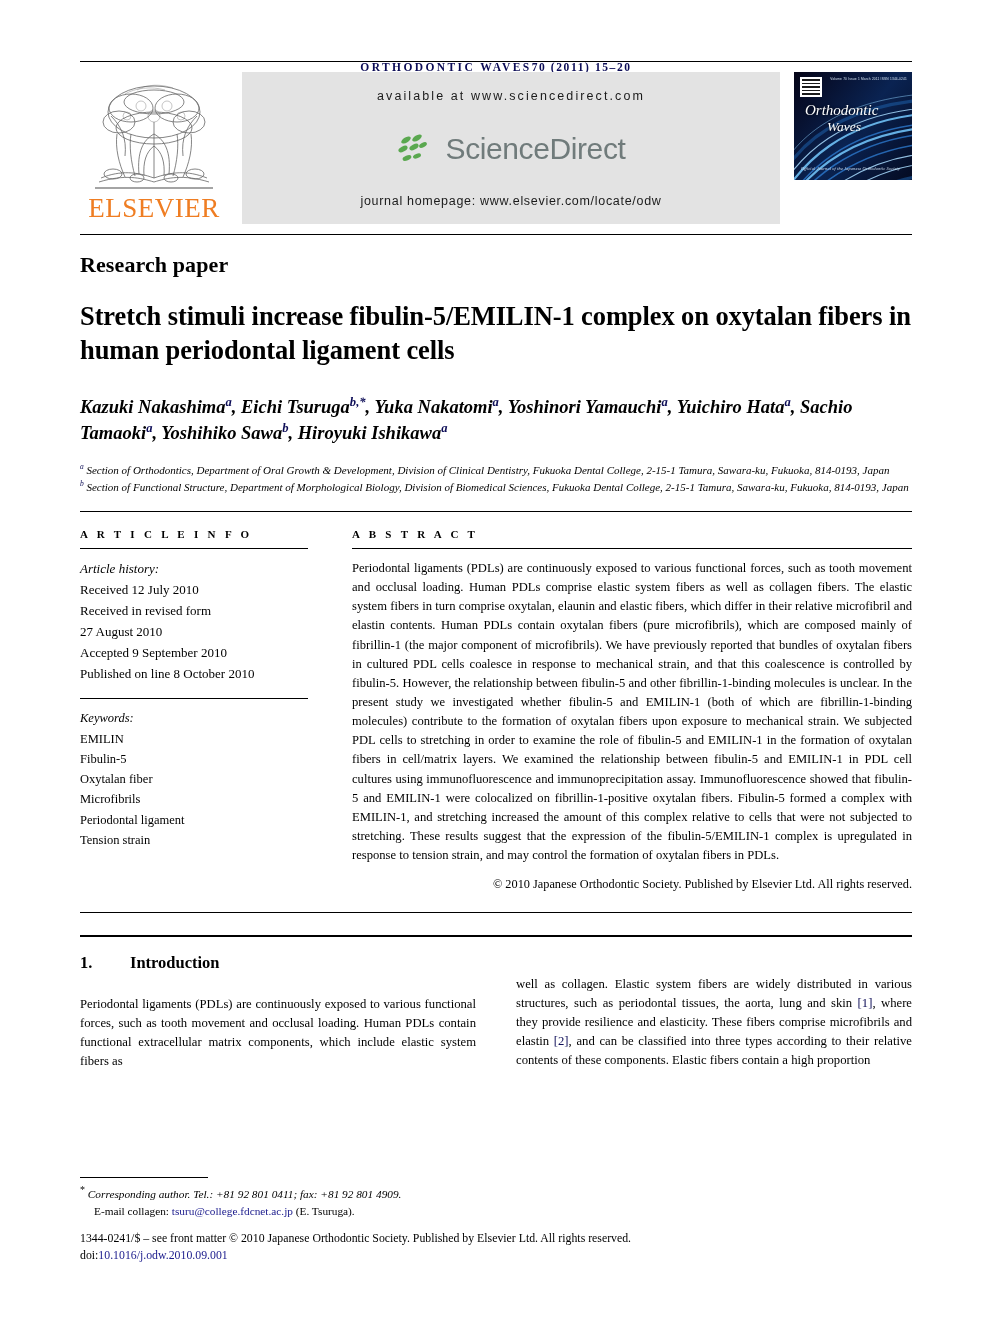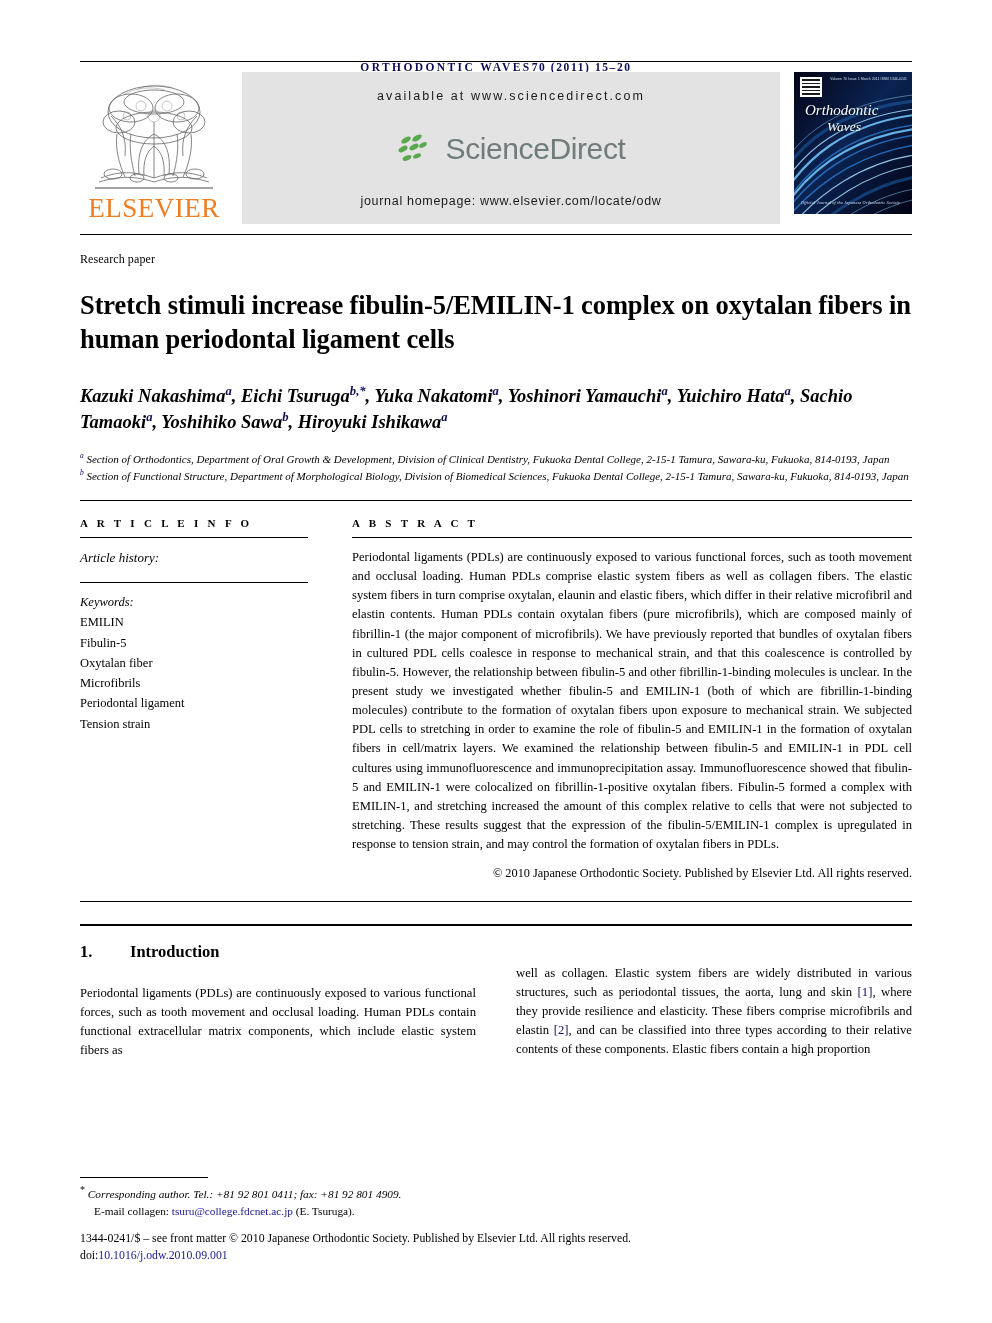--- a/index.html
+++ b/index.html
@@ -55,21 +55,21 @@
   .sd-logo-row { display: flex; align-items: center; gap: 15px; }
   .sd-word {
     font-family: "Liberation Sans", sans-serif;
     font-size: 30px; color: #707b7b; letter-spacing: -0.4px;
   }
   .sd-homepage {
     font-family: "Liberation Sans", sans-serif;
     font-size: 12.5px; letter-spacing: 0.7px; color: #1b1b1b;
   }
   .cover {
-    width: 118px; flex: 0 0 118px; height: 142px;
+    width: 118px; flex: 0 0 118px; height: 108px;
     background: #a16207; position: relative; overflow: hidden;
   }
   .cover-title {
     position: absolute; left: 11px; top: 30px;
     font-family: "Liberation Serif", serif; font-style: italic;
     color: #ffffff; font-size: 15px; line-height: 1.15;
     text-shadow: 0 0 3px rgba(0,0,0,.8); z-index: 4;
   }
   .cover-title .w2 { display: block; padding-left: 22px; font-size: 13.5px; }
   .cover-topline {
@@ -86,21 +86,21 @@
     position: absolute; left: 6px; top: 5px; width: 22px; height: 20px;
     background: #ffffff; z-index: 4;
   }
   .cover-badge i {
     display: block; background: #1a1a1a; height: 1.6px; margin: 2px 2px 0 2px;
   }
 
   .rule-under-mast { border-top: 1.6px solid #000; margin-top: 10px; }
 
   
-  .artype { font-size: 12px; font-weight: normal; margin: 17px 0 0 0; letter-spacing: .1px; }
+  .artype { font-size: 22px; font-weight: bold; margin: 17px 0 0 0; letter-spacing: .1px; }
   .title {
     font-size: 26.5px; font-weight: bold; line-height: 1.28;
     margin: 22px 0 0 0; letter-spacing: -0.1px;
   }
   .authors {
     font-size: 18.5px; font-style: italic; font-weight: bold;
     line-height: 1.42; margin: 26px 0 0 0;
   }
   .authors sup, .aff sup { color: #0d0d57; font-style: italic; font-size: 68%; }
   .aff-block { margin-top: 14px; }
@@ -296,20 +296,27 @@
 
   <div class="rule-info"></div>
 
   <div class="twocol">
 
     <div class="col-info">
       <div class="sec-head">A R T I C L E   I N F O</div>
       <div class="sec-rule"></div>
       <div class="info-body">
         <div class="lbl">Article history:</div>
+        <div>
+            <div>Received 12 July 2010</div>
+            <div>Received in revised form</div>
+            <div>27 August 2010</div>
+            <div>Accepted 9 September 2010</div>
+            <div>Published on line 8 October 2010</div>
+          </div>
       </div>
       <div class="kw-rule"></div>
       <div class="kw-body">
         <div class="lbl">Keywords:</div>
         <div>
             <div>EMILIN</div>
             <div>Fibulin-5</div>
             <div>Oxytalan fiber</div>
             <div>Microfibrils</div>
             <div>Periodontal ligament</div>

